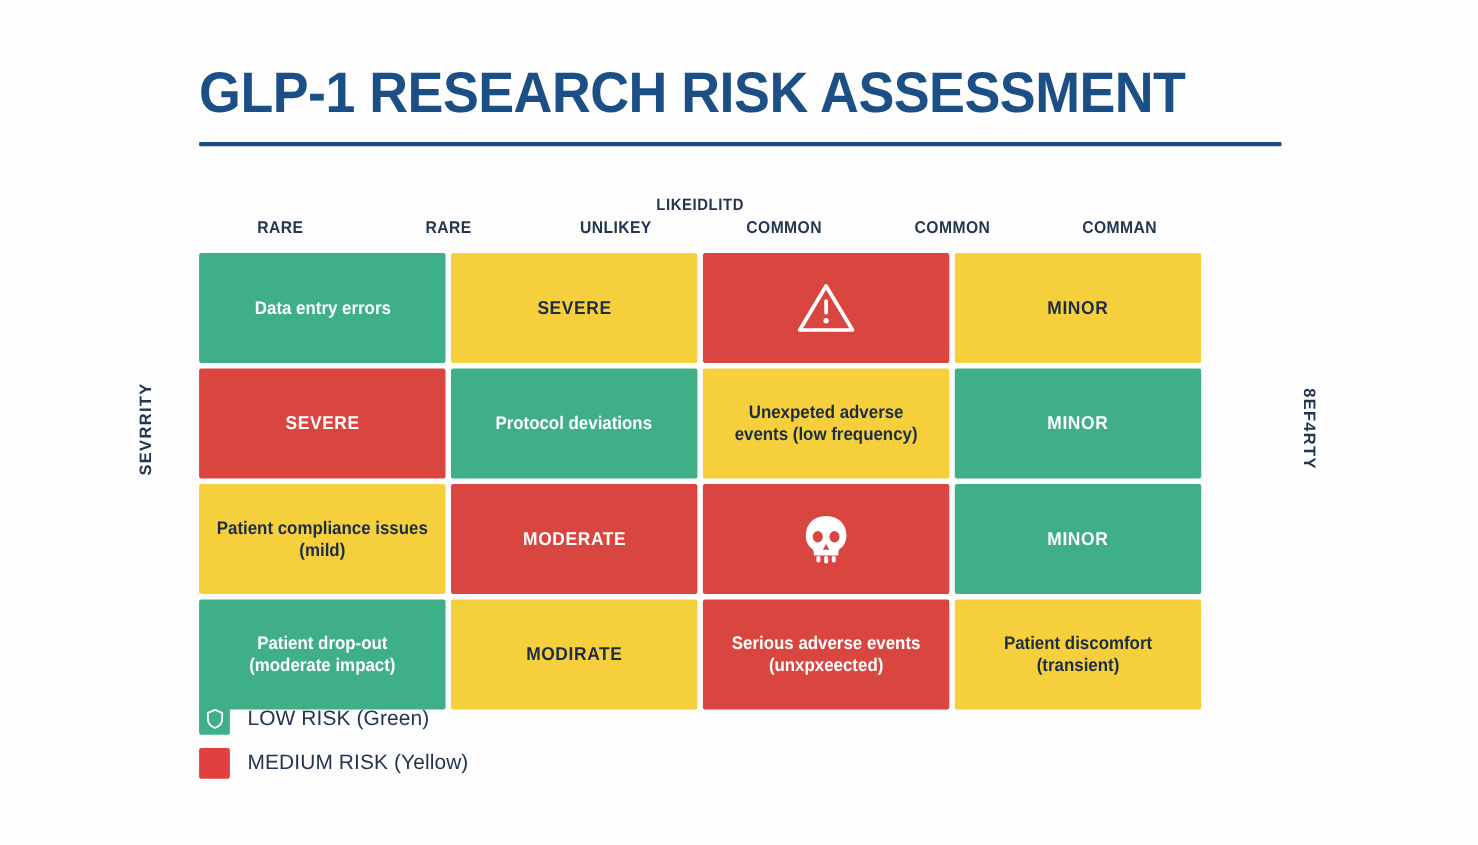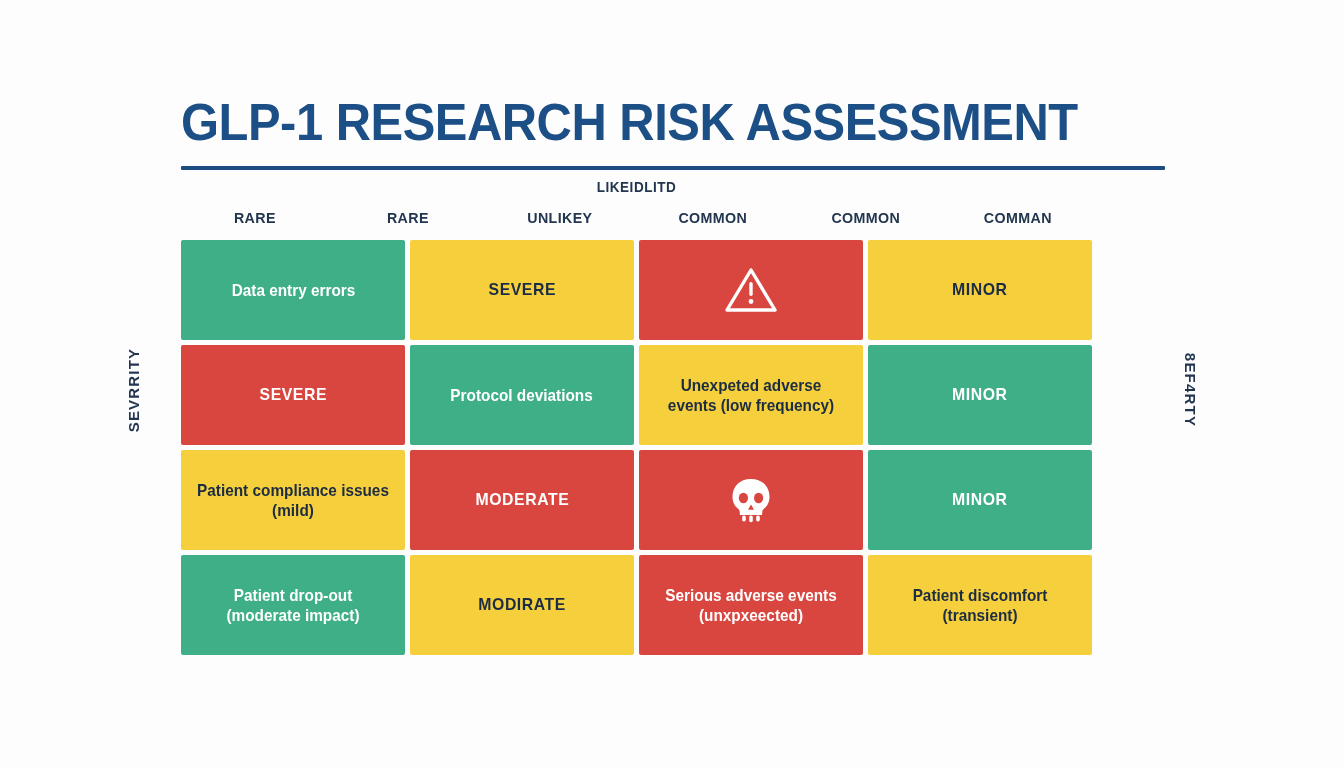--- a/index.html
+++ b/index.html
@@ -20,21 +20,20 @@
     height: 768px;
     box-sizing: border-box;
   }
 
   
   .title-block {
     position: absolute;
     left: 181px;
     top: 58px;
     width: 984px;
-    margin-top: 37px;
   }
   .title {
     font-family: "Liberation Sans Narrow", "Liberation Sans", sans-serif;
     font-size: 52px;
     font-weight: bold;
     letter-spacing: -0.5px;
     color: #1d4f87;
     line-height: 1.05;
     white-space: nowrap;
     transform: scaleX(0.94);
@@ -62,21 +61,21 @@
     letter-spacing: 0.6px;
     color: #22364f;
     font-family: "Liberation Sans Narrow", "Liberation Sans", sans-serif;
     transform: scaleX(0.9);
   }
 
   .col-headers {
     display: grid;
     grid-template-columns: repeat(6, 1fr);
     column-gap: 5px;
-    margin-top: 14px;
+    margin-top: 4px;
   }
   .col-header {
     text-align: center;
     font-size: 15.5px;
     font-weight: bold;
     letter-spacing: 0.4px;
     color: #22364f;
     font-family: "Liberation Sans Narrow", "Liberation Sans", sans-serif;
     transform: scaleX(0.92);
   }
@@ -253,14 +252,28 @@
         </div>
         <div class="cell red light-text">
           <span class="txt">Serious adverse events (unxpxeected)</span>
         </div>
         <div class="cell yellow dark-text">
           <span class="txt">Patient discomfort (transient)</span>
         </div>
       </div>
   </div>
 
+  <div class="legend">
+    <div class="legend-row">
+      <div class="swatch green">
+        <svg width="17" height="19" viewBox="0 0 17 19">
+          <path d="M8.5 1.4 L15 4.1 v5.6 c0 4.2 -3.1 6.9 -6.5 8.1 C5.1 16.6 2 13.9 2 9.7 V4.1 Z" fill="none" stroke="#ffffff" stroke-width="1.7" stroke-linejoin="round"></path>
+        </svg>
+      </div>
+      <div class="legend-text">LOW RISK (Green)</div>
+    </div>
+    <div class="legend-row">
+      <div class="swatch red"></div>
+      <div class="legend-text">MEDIUM RISK (Yellow)</div>
+    </div>
+  </div>
 
 </div>
 
 </body></html>

